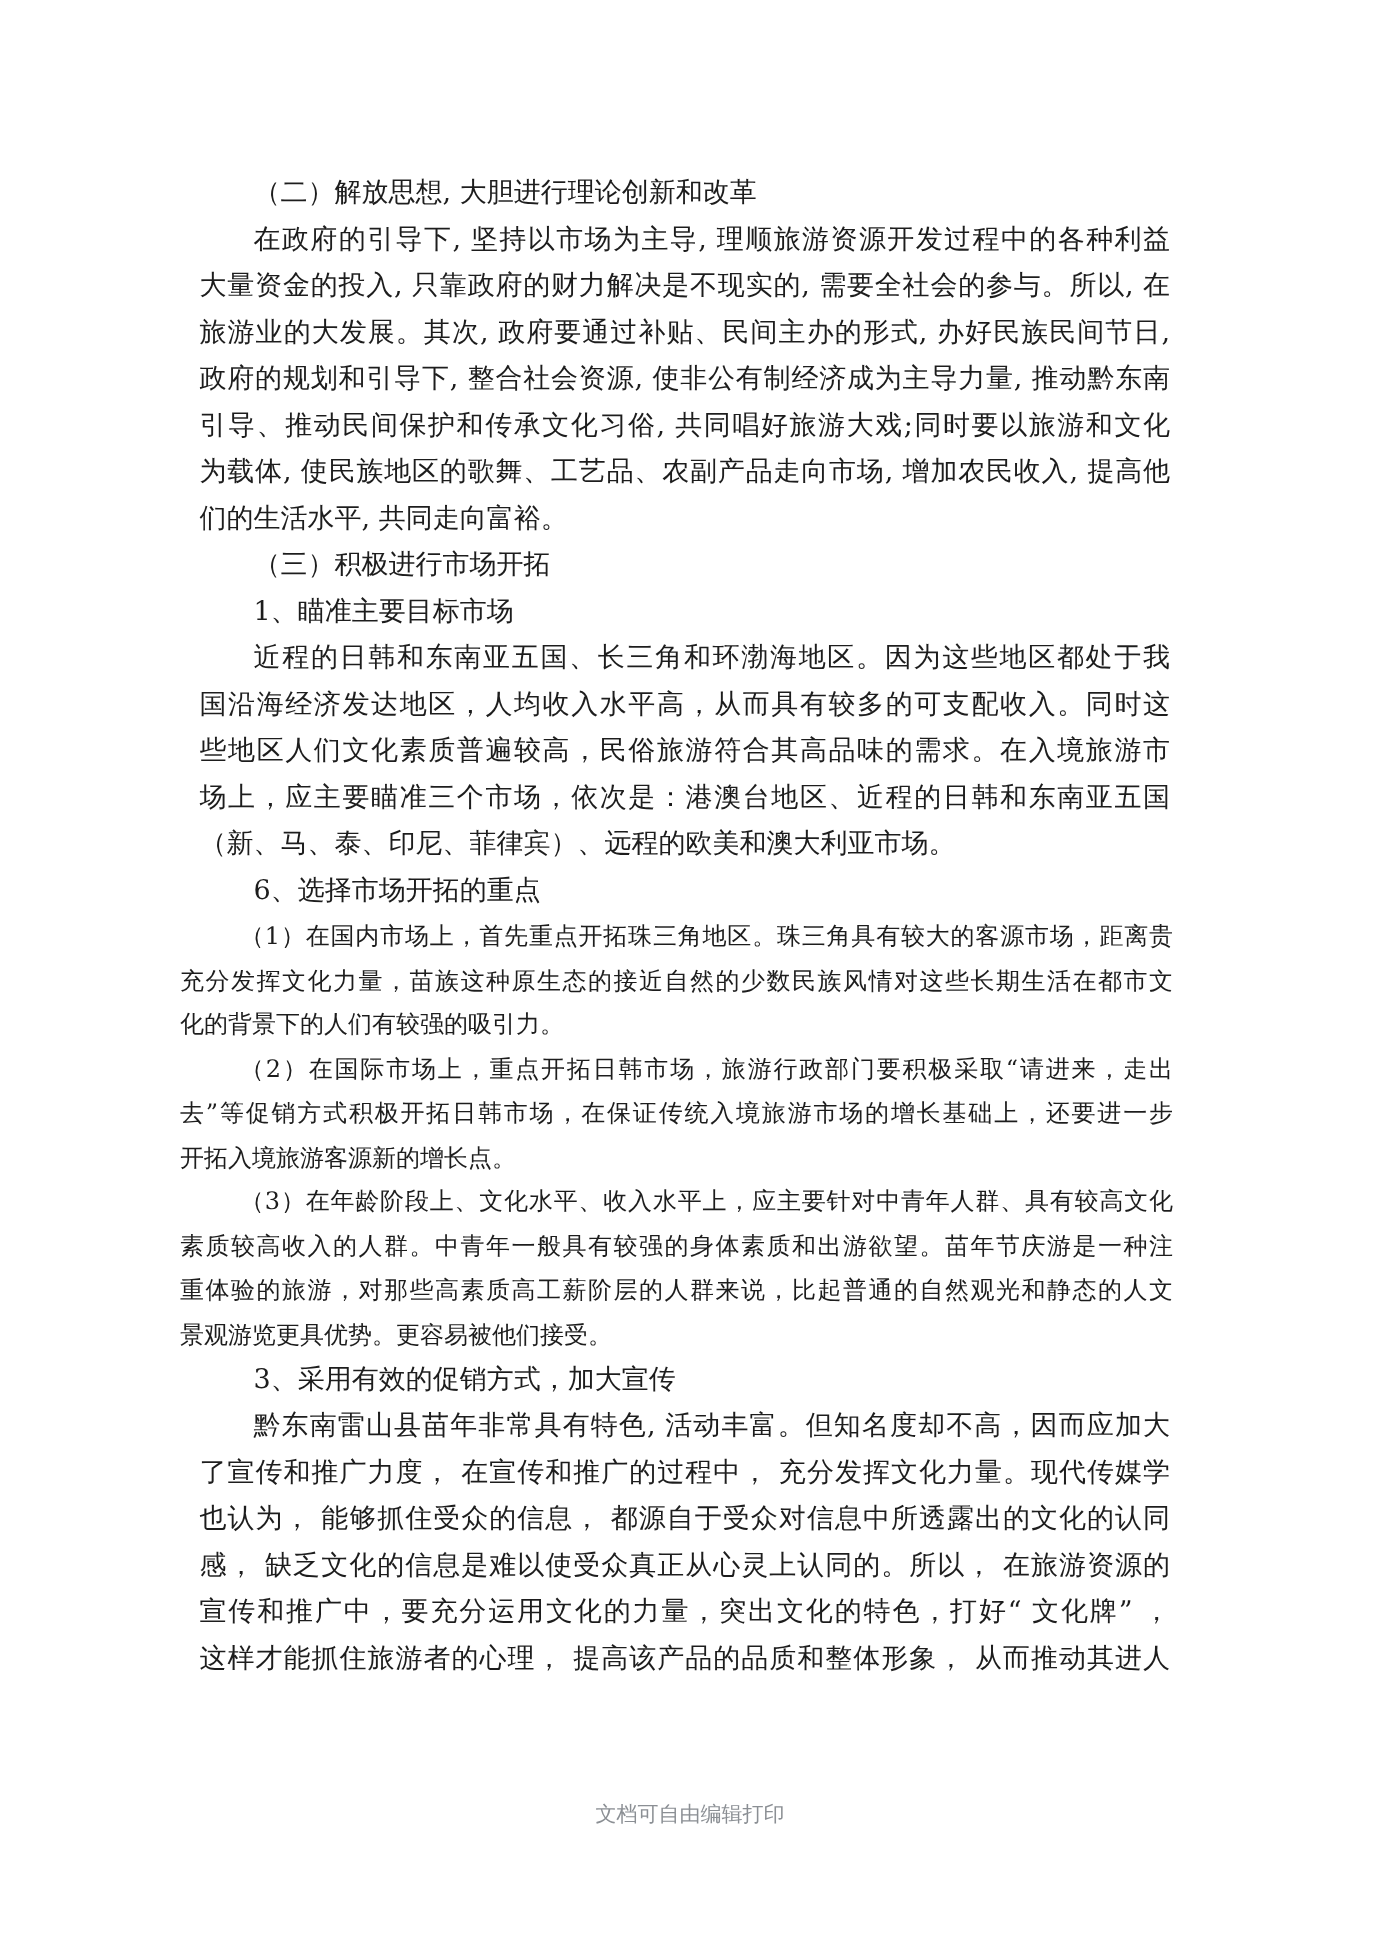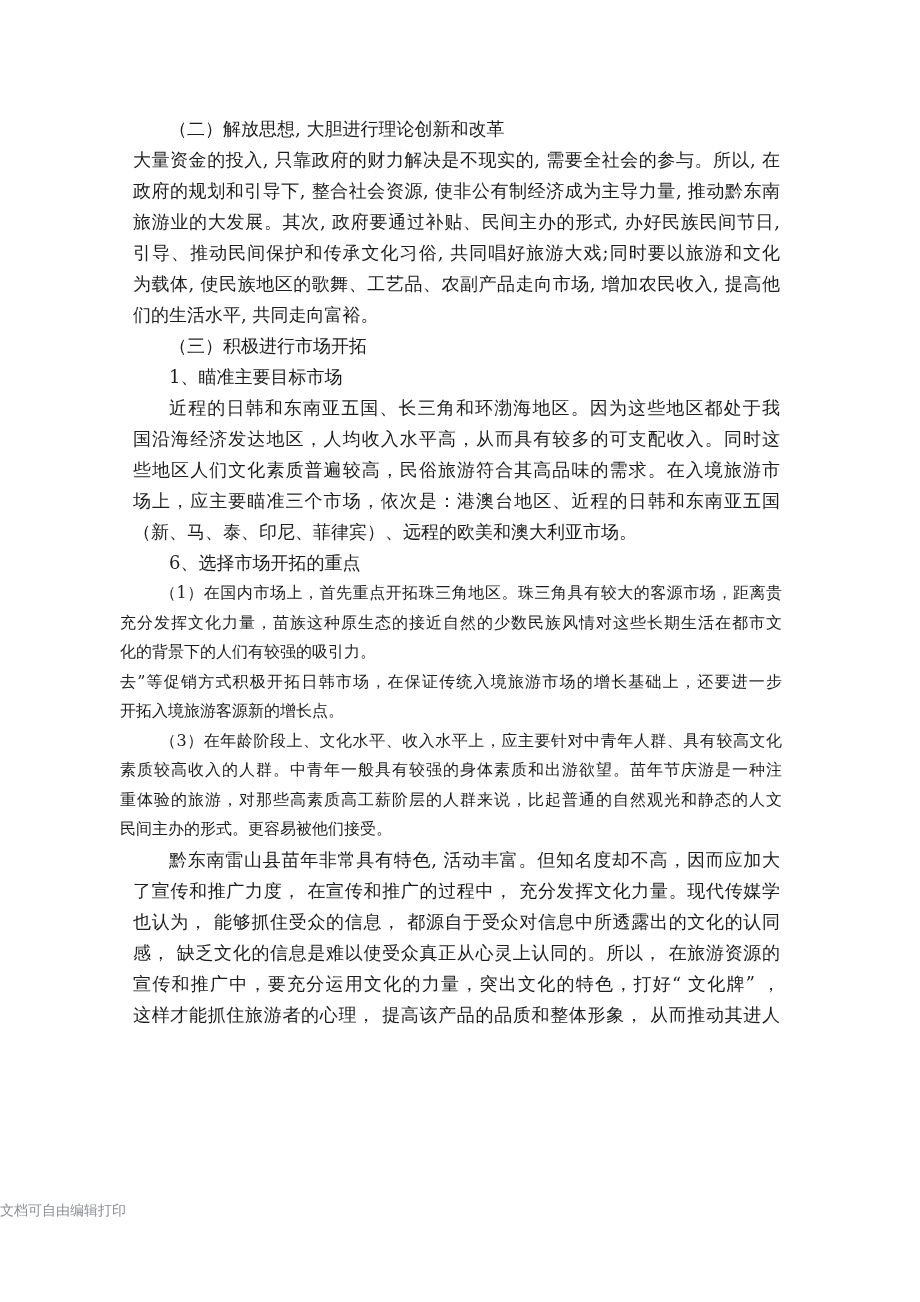--- a/index.html
+++ b/index.html
@@ -40,55 +40,58 @@
   
   .j {
     text-align: justify;
     text-align-last: justify;
   }
   .footer {
     position: absolute;
     left: 0;
     top: 1201px;
     width: 100%;
-    text-align: left;
+    text-align: center;
     font-family: "DejaVu Sans", sans-serif;
     font-size: 14px;
     line-height: 18px;
     color: #8b8f94;
   }
 </style>
 </head>
 <body>
 
 <div class="page">
   <div class="ln in">（二）解放思想, 大胆进行理论创新和改革</div>
+  <div class="ln in j">在政府的引导下, 坚持以市场为主导, 理顺旅游资源开发过程中的各种利益</div>
   <div class="ln j">大量资金的投入, 只靠政府的财力解决是不现实的, 需要全社会的参与。所以, 在</div>
+  <div class="ln j">旅游业的大发展。其次, 政府要通过补贴、民间主办的形式, 办好民族民间节日,</div>
   <div class="ln j">政府的规划和引导下, 整合社会资源, 使非公有制经济成为主导力量, 推动黔东南</div>
-  <div class="ln j">旅游业的大发展。其次, 政府要通过补贴、民间主办的形式, 办好民族民间节日,</div>
   <div class="ln j">引导、推动民间保护和传承文化习俗, 共同唱好旅游大戏;同时要以旅游和文化</div>
   <div class="ln j">为载体, 使民族地区的歌舞、工艺品、农副产品走向市场, 增加农民收入, 提高他</div>
   <div class="ln">们的生活水平, 共同走向富裕。</div>
   <div class="ln in">（三）积极进行市场开拓</div>
   <div class="ln in">1、瞄准主要目标市场</div>
   <div class="ln in j">近程的日韩和东南亚五国、长三角和环渤海地区。因为这些地区都处于我</div>
   <div class="ln j">国沿海经济发达地区，人均收入水平高，从而具有较多的可支配收入。同时这</div>
   <div class="ln j">些地区人们文化素质普遍较高，民俗旅游符合其高品味的需求。在入境旅游市</div>
   <div class="ln j">场上，应主要瞄准三个市场，依次是：港澳台地区、近程的日韩和东南亚五国</div>
   <div class="ln">（新、马、泰、印尼、菲律宾）、远程的欧美和澳大利亚市场。</div>
   <div class="ln in">6、选择市场开拓的重点</div>
   <div class="ln sm in j">（1）在国内市场上，首先重点开拓珠三角地区。珠三角具有较大的客源市场，距离贵</div>
   <div class="ln sm j">充分发挥文化力量，苗族这种原生态的接近自然的少数民族风情对这些长期生活在都市文</div>
   <div class="ln sm">化的背景下的人们有较强的吸引力。</div>
+  <div class="ln sm in j">（2）在国际市场上，重点开拓日韩市场，旅游行政部门要积极采取“请进来，走出</div>
   <div class="ln sm j">去”等促销方式积极开拓日韩市场，在保证传统入境旅游市场的增长基础上，还要进一步</div>
   <div class="ln sm">开拓入境旅游客源新的增长点。</div>
   <div class="ln sm in j">（3）在年龄阶段上、文化水平、收入水平上，应主要针对中青年人群、具有较高文化</div>
   <div class="ln sm j">素质较高收入的人群。中青年一般具有较强的身体素质和出游欲望。苗年节庆游是一种注</div>
   <div class="ln sm j">重体验的旅游，对那些高素质高工薪阶层的人群来说，比起普通的自然观光和静态的人文</div>
-  <div class="ln sm">民间主办的形式。更容易被他们接受。</div>
+  <div class="ln sm">景观游览更具优势。更容易被他们接受。</div>
+  <div class="ln in">3、采用有效的促销方式，加大宣传</div>
   <div class="ln in j">黔东南雷山县苗年非常具有特色, 活动丰富。但知名度却不高，因而应加大</div>
   <div class="ln j">了宣传和推广力度， 在宣传和推广的过程中， 充分发挥文化力量。现代传媒学</div>
   <div class="ln j">也认为， 能够抓住受众的信息， 都源自于受众对信息中所透露出的文化的认同</div>
   <div class="ln j">感， 缺乏文化的信息是难以使受众真正从心灵上认同的。所以， 在旅游资源的</div>
   <div class="ln j">宣传和推广中，要充分运用文化的力量，突出文化的特色，打好“ 文化牌” ，</div>
   <div class="ln j">这样才能抓住旅游者的心理， 提高该产品的品质和整体形象， 从而推动其进人</div>
 </div>
 
 <div class="footer">文档可自由编辑打印</div>
 

